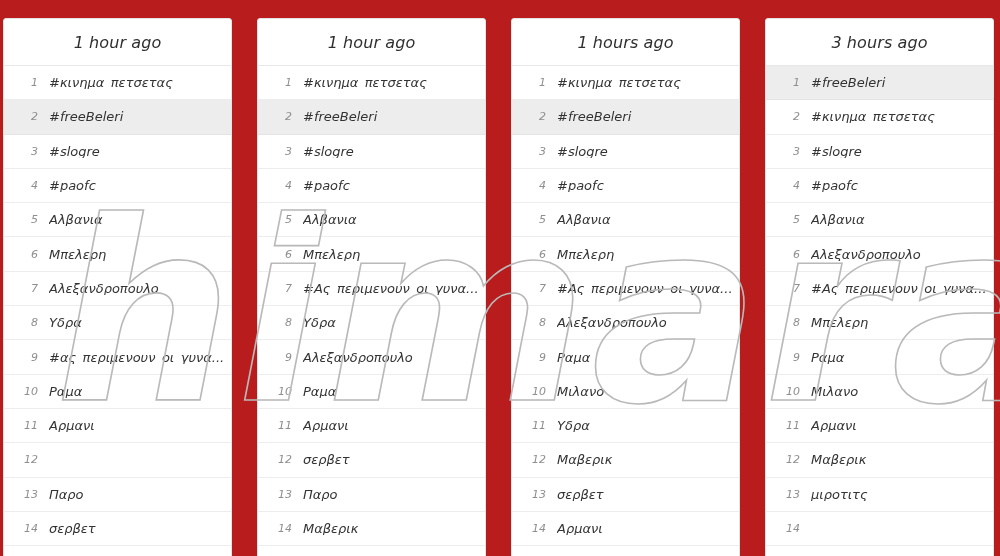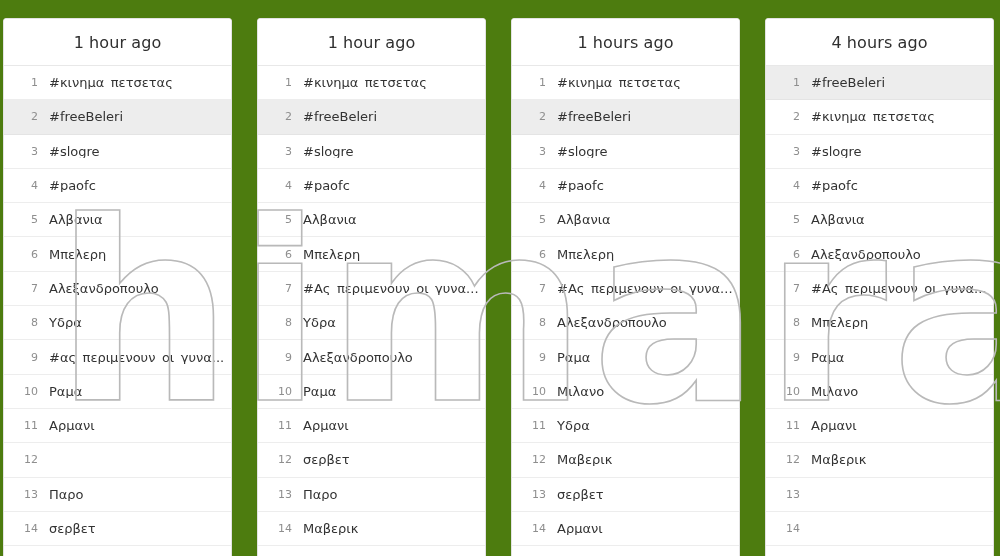--- a/index.html
+++ b/index.html
@@ -10,22 +10,23 @@
     height: 556px;
     overflow: hidden;
     background: #f7f7f7;
     font-family: "DejaVu Sans", "Liberation Sans", sans-serif;
   }
 
   #stage {
     position: relative;
     width: 1000px;
     height: 556px;
-    background: #4d7c0f;
+    background: #b91c1c;
     overflow: hidden;
+    font-style: italic;
   }
 
   
   #watermark {
     position: absolute;
     left: 0;
     top: 0;
     width: 1000px;
     height: 556px;
     pointer-events: none;
@@ -309,21 +310,21 @@
             <span class="rank">14</span>
             <span class="term">Αρμανι</span>
           </li>
           <li class="row">
             <span class="term">Παρο</span>
           </li>
         </ul>
       </div>
       <div class="card">
         <div class="card-header">
-          <span class="title">4 hours ago</span>
+          <span class="title">3 hours ago</span>
         </div>
         <ul class="list">
           <li class="row highlight">
             <span class="rank">1</span>
             <span class="term">#freeBeleri</span>
           </li>
           <li class="row">
             <span class="rank">2</span>
             <span class="term">#κινημα_πετσετας</span>
           </li>
@@ -362,20 +363,21 @@
           <li class="row">
             <span class="rank">11</span>
             <span class="term">Αρμανι</span>
           </li>
           <li class="row">
             <span class="rank">12</span>
             <span class="term">Μαβερικ</span>
           </li>
           <li class="row">
             <span class="rank">13</span>
+            <span class="term">μιροτιτς</span>
           </li>
           <li class="row">
             <span class="rank">14</span>
           </li>
           <li class="row">
             <span class="term">Υδρα</span>
           </li>
         </ul>
       </div>
     </div>

